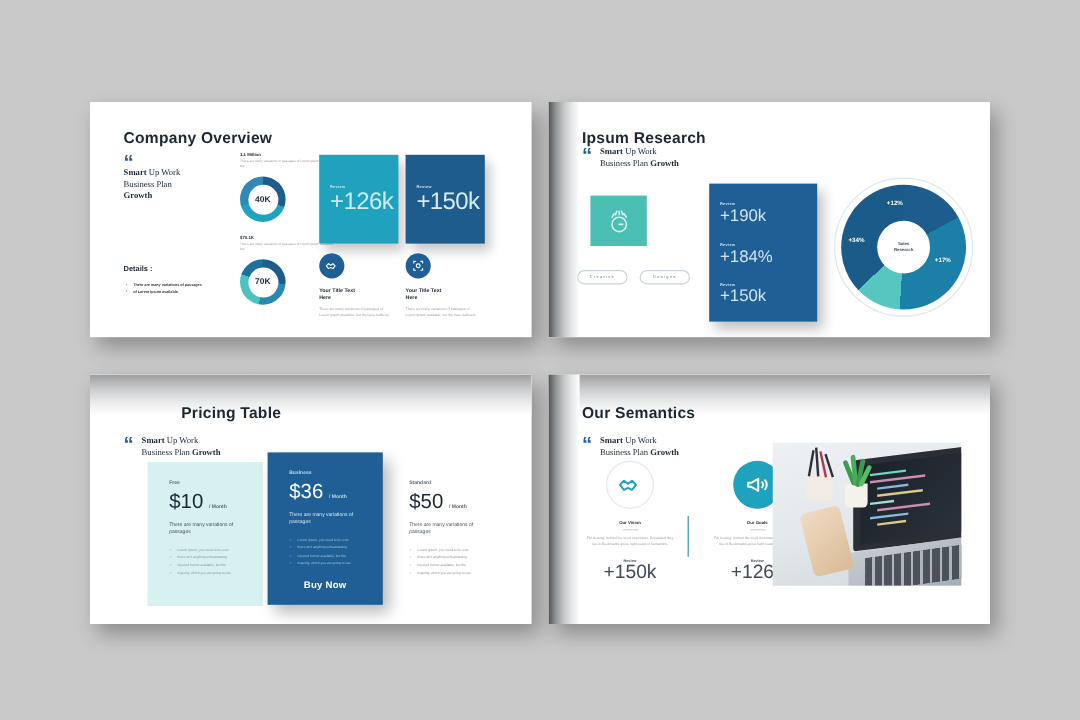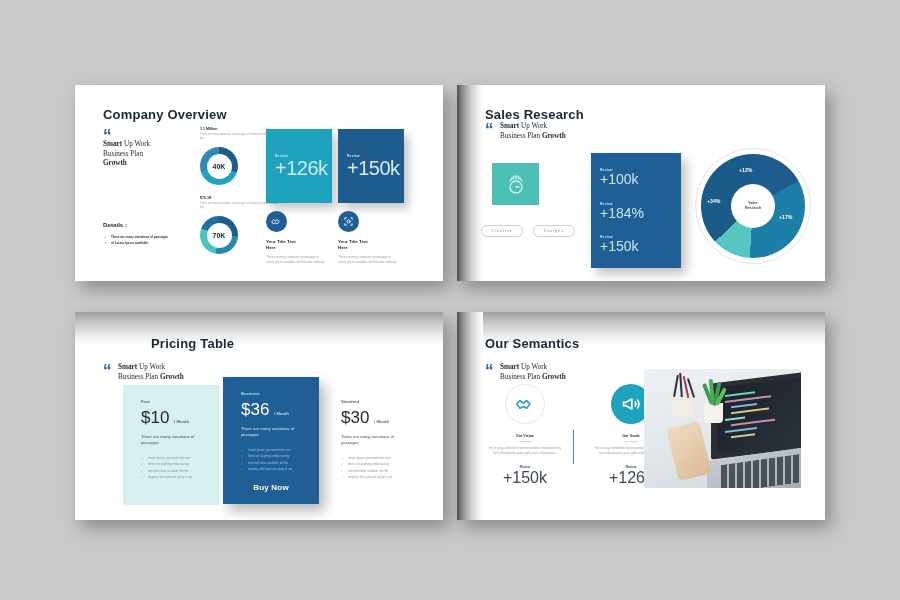--- a/index.html
+++ b/index.html
@@ -231,21 +231,21 @@
         <span>Your Title Text</span><br>
         <span>Here</span>
       </div>
       <div class="feat-body" style="left:263px; top:170px;">There are many variations of passages of Lorem Ipsum available, but the have suffered.</div>
     </div>
   </div>
 
   <div class="slide slide-shadow" id="slide2">
     <div class="curl"></div>
     <div class="inner">
-      <div class="slide-title" id="s2-title">Sales Research</div>
+      <div class="slide-title" id="s2-title">Ipsum Research</div>
 
       <div id="s2-quote" class="quote-mark">“</div>
       <div id="s2-tag" class="tagline">
         <b>Smart</b><span> Up Work</span><br>
         <span>Business Plan</span>
         <b>Growth</b>
       </div>
 
       <div id="s2-teal">
         <svg width="24" height="24" viewBox="0 0 24 24" fill="none" stroke="#d9f2ef" stroke-width="1.3" stroke-linecap="round">
@@ -254,21 +254,21 @@
           <path d="M6 9l2-3M18 9l-2-3M9 7l1-3M15 7l-1-3M12 7V4"></path>
         </svg>
       </div>
 
       <div class="pill" style="left:24px; top:140px;">Creative</div>
       <div class="pill" style="left:76px; top:140px;">Designs</div>
 
       <div id="s2-stack">
         <div class="row">
           <div class="kicker">Review</div>
-          <div class="num">+100k</div>
+          <div class="num">+190k</div>
         </div>
         <div class="row">
           <div class="kicker">Review</div>
           <div class="num">+184%</div>
         </div>
         <div class="row">
           <div class="kicker">Review</div>
           <div class="num">+150k</div>
         </div>
       </div>
@@ -326,21 +326,21 @@
           <li>there isn't anything embarrassing</li>
           <li>injected humor available, but the</li>
           <li>majority, which you are going to use</li>
         </ul>
         <div id="buy-now">Buy Now</div>
       </div>
 
       <div class="price-card" id="p-std">
         <div class="plan">Standard</div>
         <div class="amount">
-          <span>$30</span>
+          <span>$50</span>
           <span class="per">/ Month</span>
         </div>
         <div class="desc">There are many variations of passages</div>
         <ul>
           <li>Lorem Ipsum, you need to be over</li>
           <li>there isn't anything embarrassing</li>
           <li>injected humor available, but the</li>
           <li>majority, which you are going to use</li>
         </ul>
       </div>

